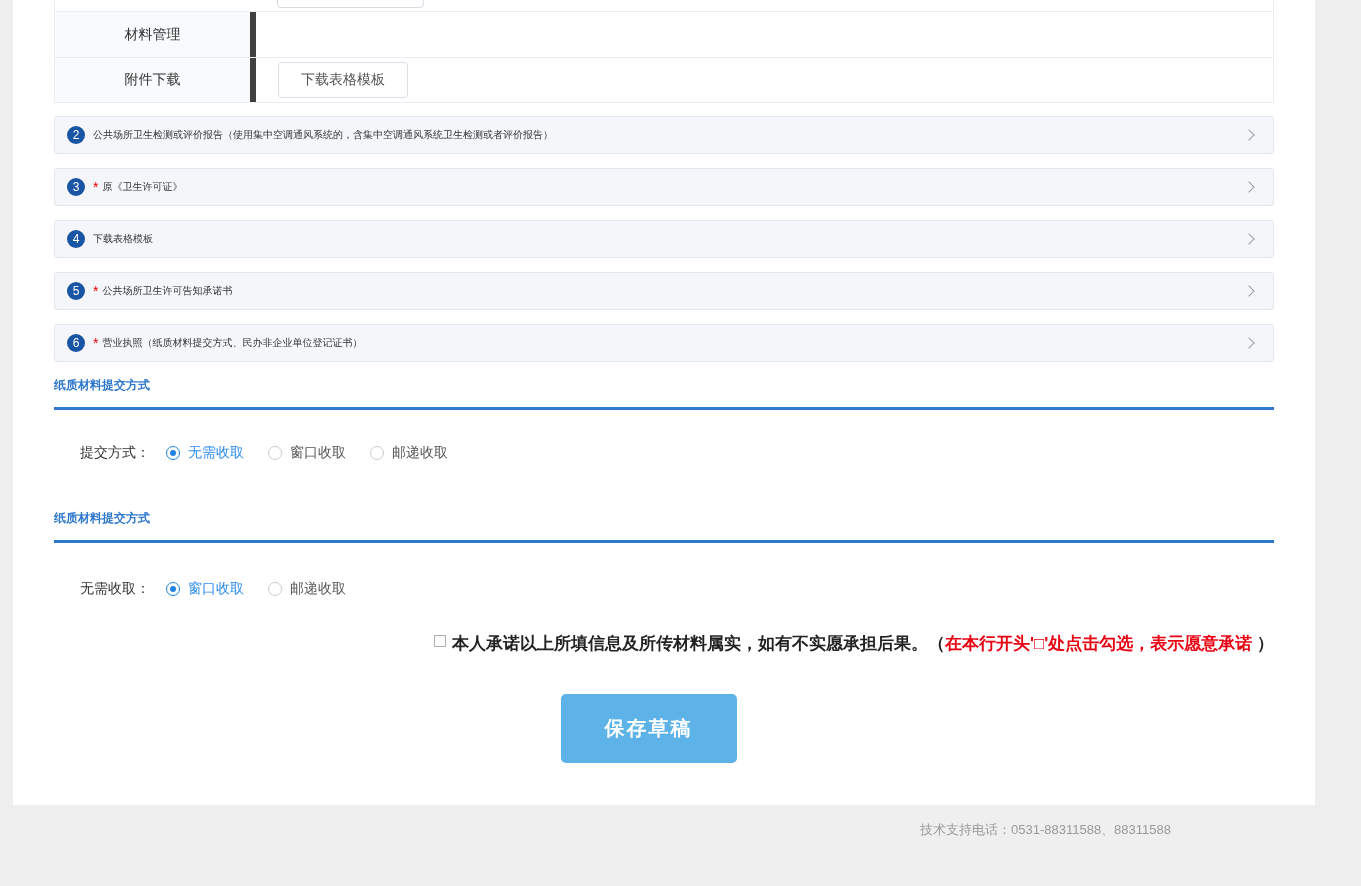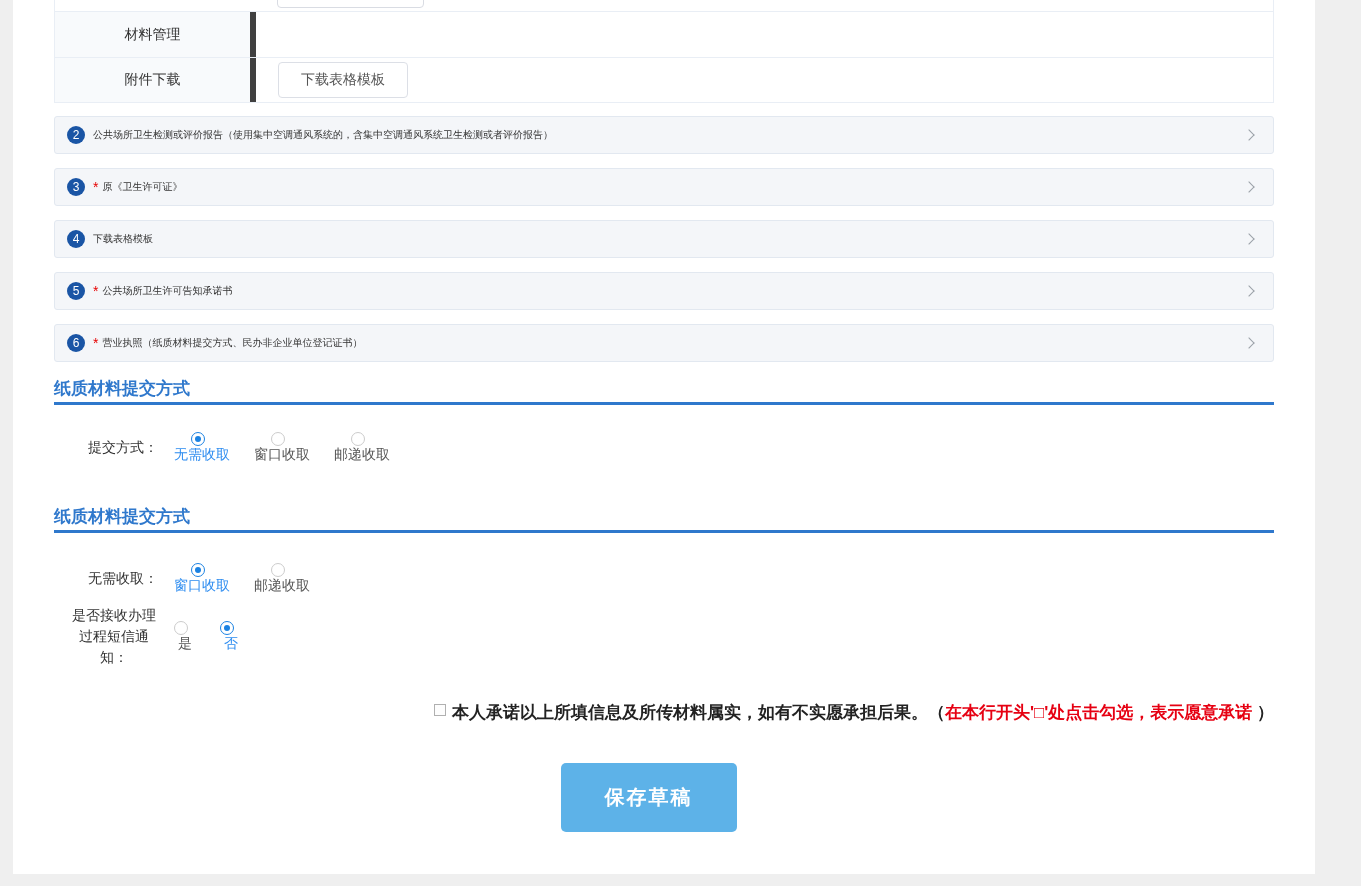--- a/index.html
+++ b/index.html
@@ -53,37 +53,37 @@
   .req { color:#e60000; margin-right:4px; font-size:14px; }
   .acc-label { font-size:10px; color:#333; }
   .chev {
     position:absolute; right:20px; top:50%; width:8px; height:8px;
     border-top:1px solid #9aa0a8; border-right:1px solid #9aa0a8;
     transform:translateY(-50%) rotate(45deg);
   }
 
   
   .sec-title {
-    margin-top:15px; padding-bottom:2px; border-bottom:3px solid #2f78cc;
-    color:#2f78cc; font-size:17px; font-weight:bold;
+    margin-top:15px; padding-bottom:13px; border-bottom:3px solid #2f78cc;
+    color:#2f78cc; font-size:12px; font-weight:bold;
   }
   .sec-title.second { margin-top:47px; }
 
   
   .form-row { display:flex; margin-top:32px; }
   .form-row.second { margin-top:35px; }
   .form-row.sms { margin-top:16px; }
   .f-label {
-    width:88px; margin-left:16px; text-align:center; color:#333;
+    width:88px; margin-left:8px; text-align:center; color:#333;
     line-height:21px; flex:none;
   }
   .f-label.oneline { text-align:right; }
   .opts { display:flex; align-items:center; margin-left:16px; height:21px; }
   .form-row.sms .opts { margin-top:21px; }
-  .opt { display:flex; align-items:center; margin-right:24px; cursor:pointer;flex-direction:column; }
+  .opt { display:flex; align-items:center; margin-right:24px; cursor:pointer; }
   .radio {
     width:14px; height:14px; border-radius:50%; border:1px solid #ccc;
     background:#fff; margin-right:8px; position:relative; flex:none;
   }
   .radio.on { border-color:#1b82e2; }
   .radio.on::after {
     content:""; position:absolute; left:3px; top:3px; width:6px; height:6px;
     border-radius:50%; background:#1b82e2;
   }
   .opt-label { color:#555; }
@@ -197,33 +197,20 @@
           <span class="radio on"></span>
           <span class="opt-label on">窗口收取</span>
         </span>
         <span class="opt">
           <span class="radio"></span>
           <span class="opt-label">邮递收取</span>
         </span>
       </div>
     </div>
 
-    <div class="form-row sms">
-      <div class="f-label">是否接收办理过程短信通知：</div>
-      <div class="opts">
-        <span class="opt">
-          <span class="radio"></span>
-          <span class="opt-label">是</span>
-        </span>
-        <span class="opt">
-          <span class="radio on"></span>
-          <span class="opt-label on">否</span>
-        </span>
-      </div>
-    </div>
 
     <div class="commit">
       <span class="cbox"></span><span>本人承诺以上所填信息及所传材料属实，如有不实愿承担后果。（</span><span class="red">在本行开头'□'处点击勾选，表示愿意承诺</span><span> ）</span>
     </div>
 
     <div class="btn-row">
       <button class="btn save">保存草稿</button>
     </div>
 
   </div>

